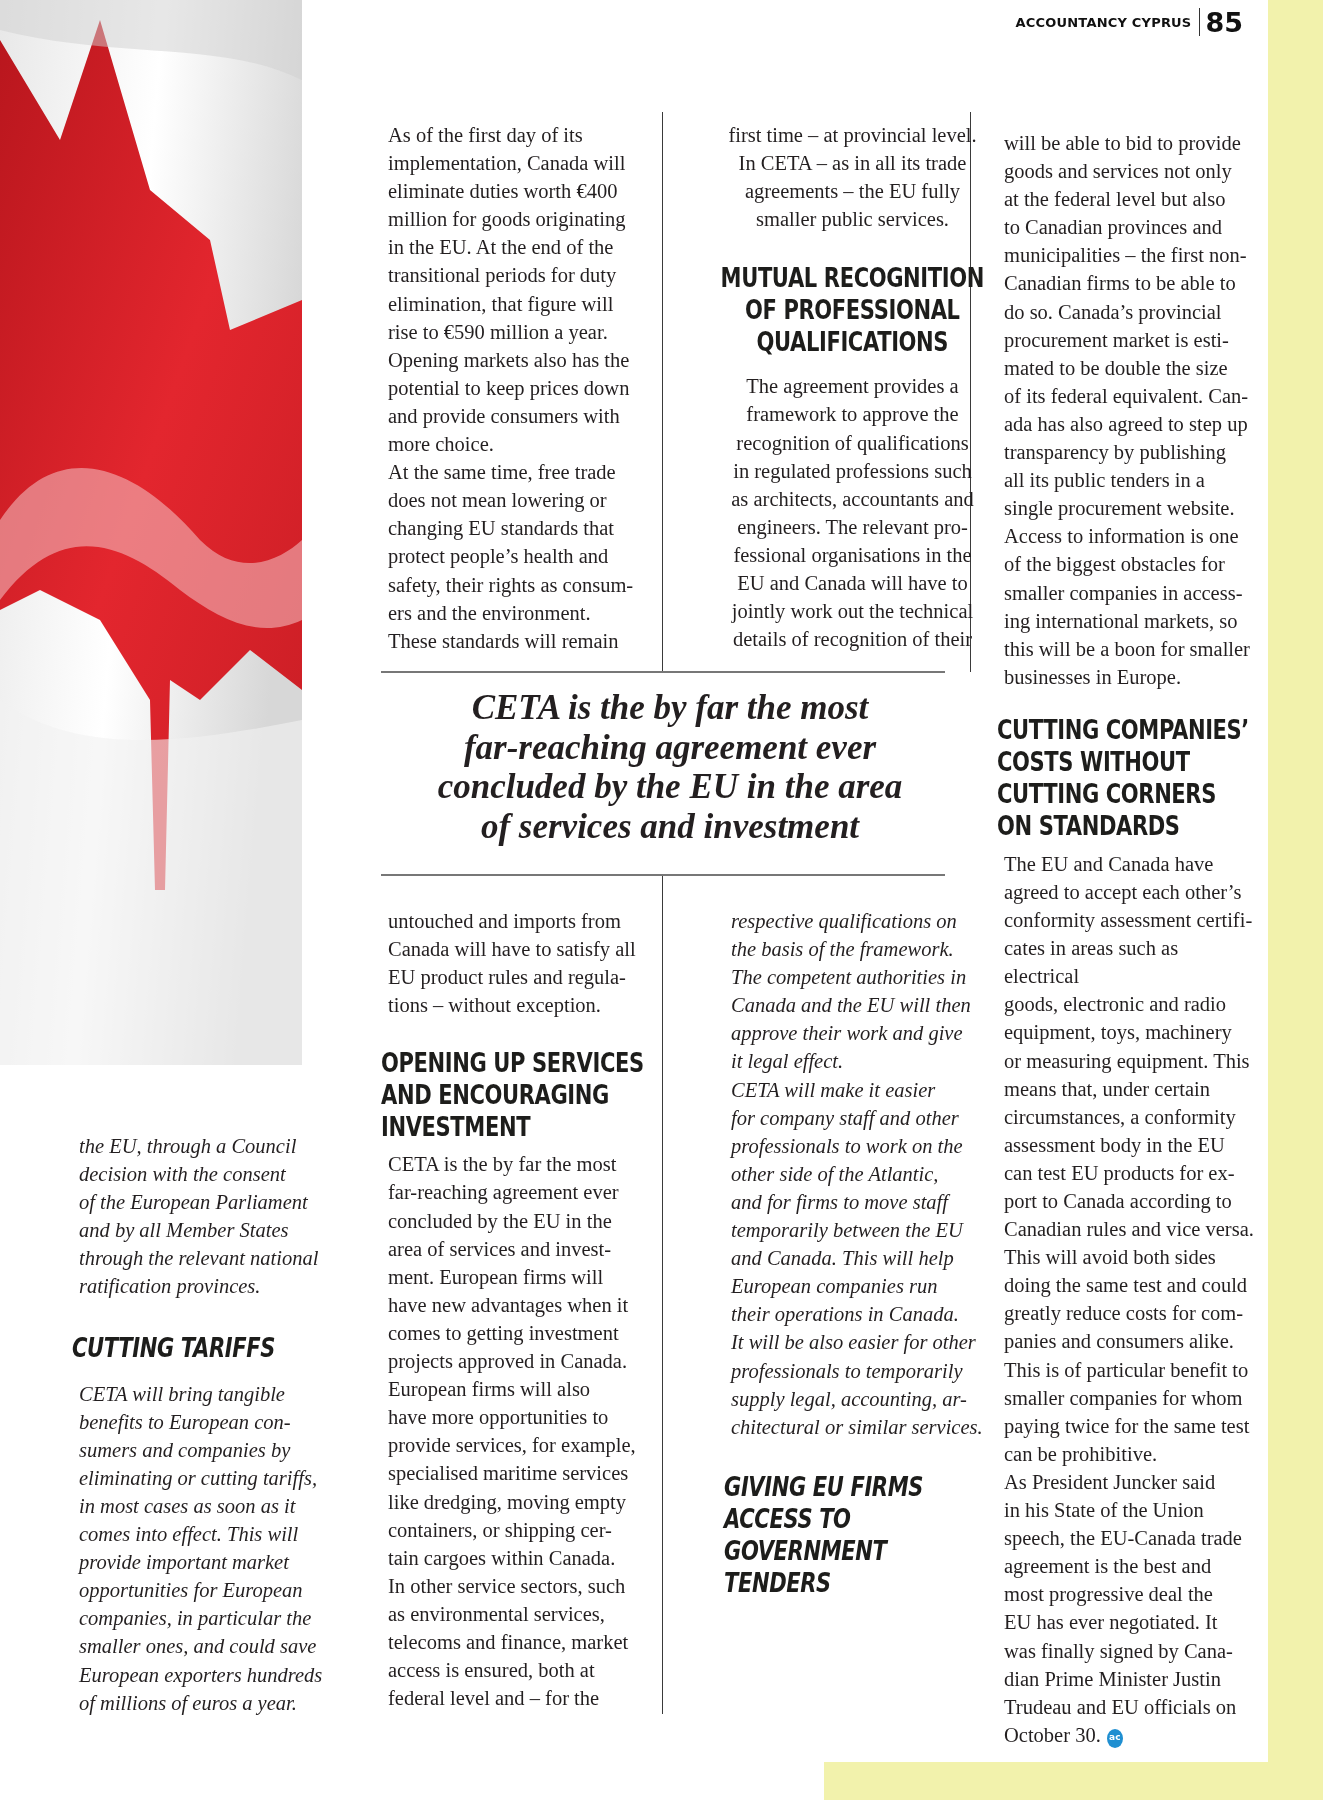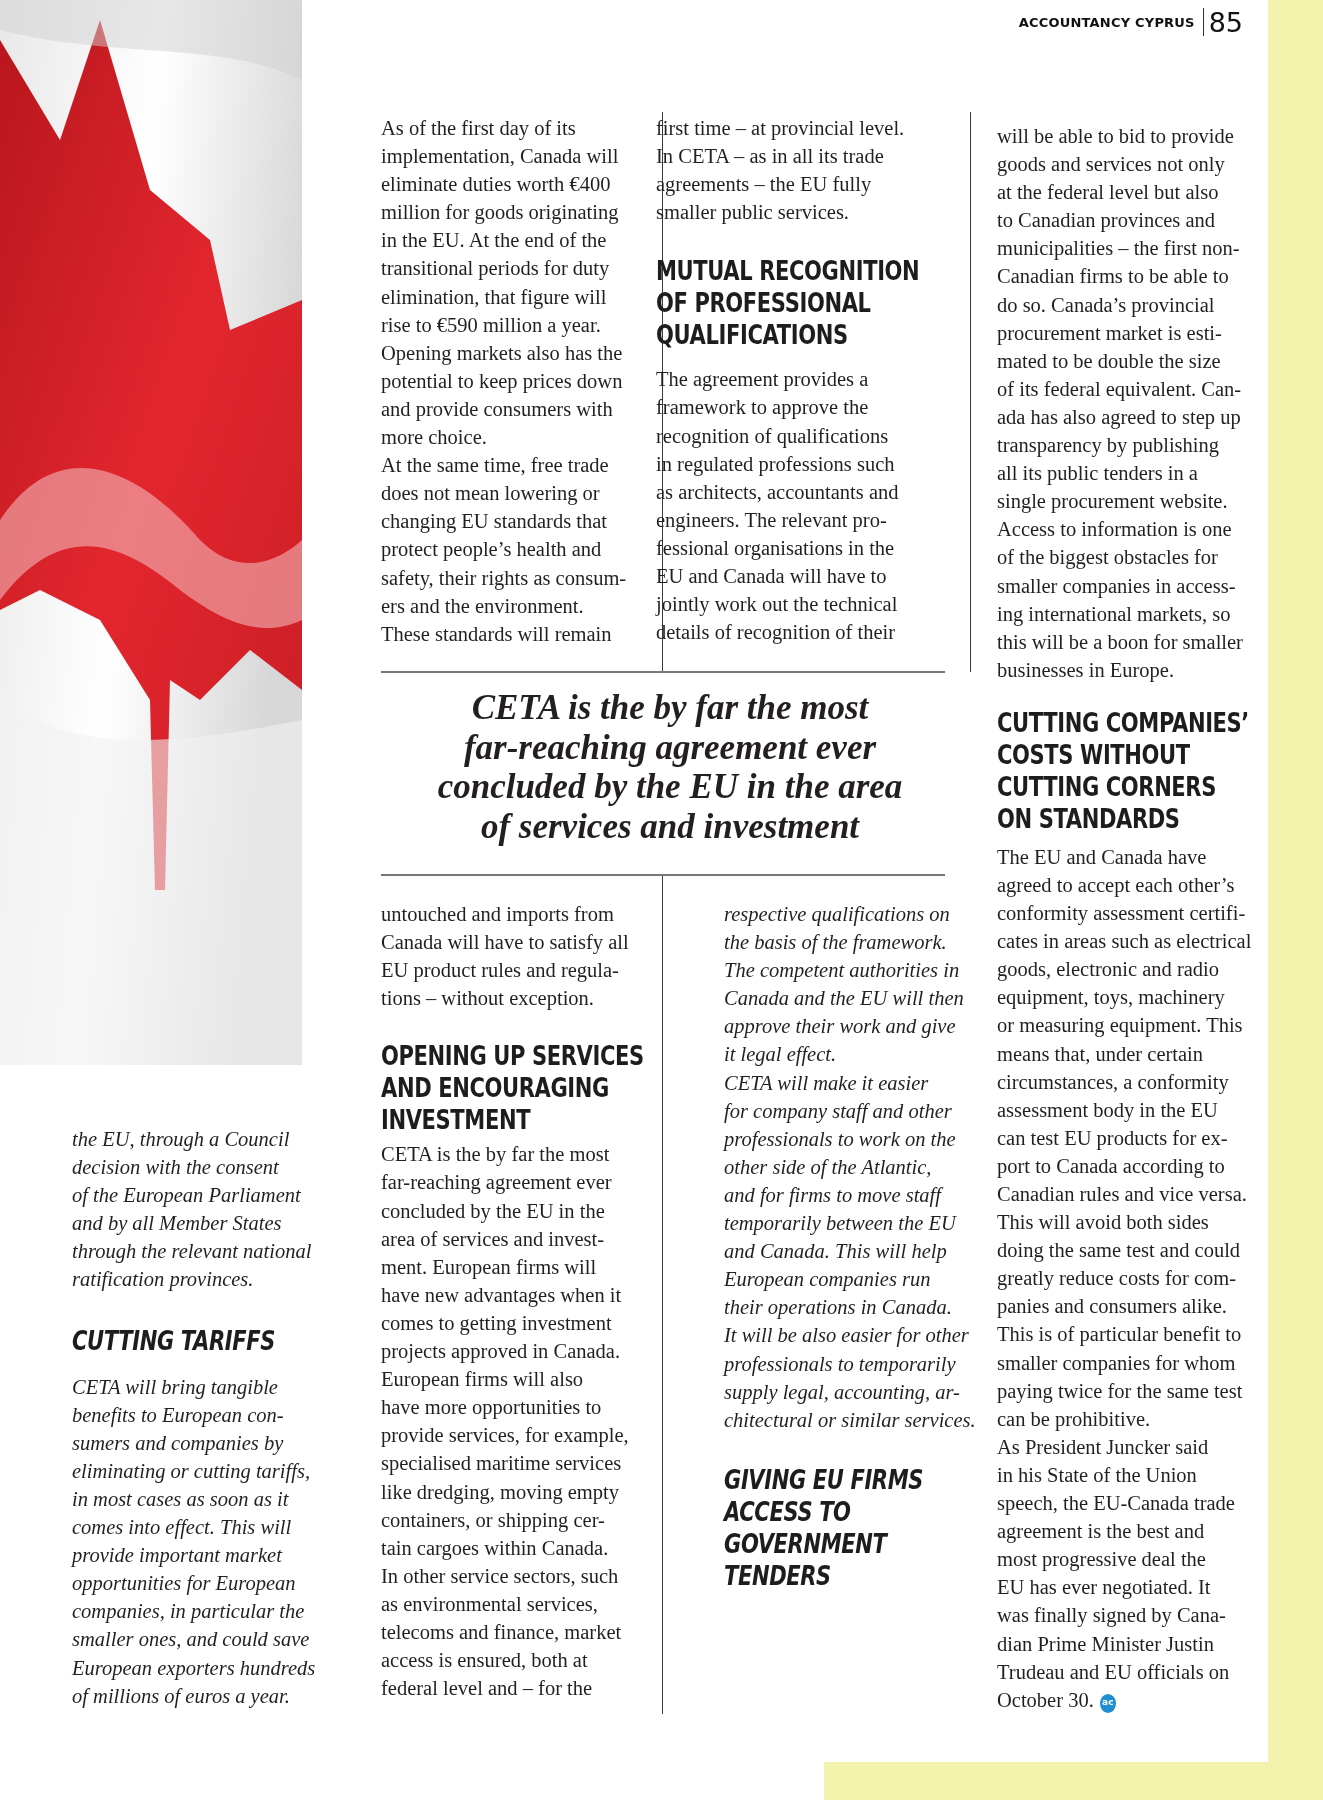--- a/index.html
+++ b/index.html
@@ -8,27 +8,27 @@
     background: #ffffff;
     font-family: "Liberation Serif", "DejaVu Serif", serif;
     color: #231f20;
   }
   .yellow-strip { position: absolute; left: 1268px; top: 0; width: 55px; height: 1800px; background: #f2f2ac; }
   .yellow-bottom { position: absolute; left: 824px; top: 1762px; width: 499px; height: 38px; background: #f2f2ac; }
 
   .header { position: absolute; top: 6px; right: 80px; display: flex; align-items: center; height: 32px; }
   .header .mag { font-family: "DejaVu Sans", sans-serif; font-weight: bold; font-size: 13px; letter-spacing: 0.2px; color: #111; }
   .header .sep { width: 1px; height: 28px; background: #333; margin: 0 5px 0 8px; }
-  .header .page { font-family: "DejaVu Sans", sans-serif; font-weight: normal; font-size: 27px; color: #111; line-height: 1; }
+  .header .page { font-family: "DejaVu Sans", sans-serif; font-weight: bold; font-size: 27px; color: #111; line-height: 1; }
 
   .flag { position: absolute; left: 0; top: 0; width: 302px; height: 1065px; overflow: hidden; }
   .flag svg { width: 100%; height: 100%; display: block; }
 
   .col { position: absolute; font-size: 20.5px; line-height: 28.1px; }
-  .col p { margin: 0; }
+  .col p { margin: 7px; }
   .col h2 {
     font-family: "DejaVu Sans", sans-serif; font-weight: bold; font-size: 27px; line-height: 32px;
     letter-spacing: -0.5px; transform: scaleX(0.78); transform-origin: left top; width: 128%;
     margin: 0; color: #1d1d1b;
   }
   .vline { position: absolute; width: 1px; background: #3a3a3a; }
   .hline { position: absolute; height: 2px; background: #777; }
 
   .pullquote {
     position: absolute; left: 380px; top: 688px; width: 580px; text-align: center;
@@ -79,21 +79,21 @@
   <h2 style="margin-top:31px; margin-bottom:16px;">CUTTING TARIFFS</h2>
   <p><span>CETA will bring tangible</span><br><span>benefits to European con-</span><br><span>sumers and companies by</span><br><span>eliminating or cutting tariffs,</span><br><span>in most cases as soon as it</span><br><span>comes into effect. This will</span><br><span>provide important market</span><br><span>opportunities for European</span><br><span>companies, in particular the</span><br><span>smaller ones, and could save</span><br><span>European exporters hundreds</span><br><span>of millions of euros a year.</span></p>
 </div>
 
 <div class="col" style="left:381px; top:114px; width:270px;">
   <p><span>As of the first day of its</span><br><span>implementation, Canada will</span><br><span>eliminate duties worth €400</span><br><span>million for goods originating</span><br><span>in the EU. At the end of the</span><br><span>transitional periods for duty</span><br><span>elimination, that figure will</span><br><span>rise to €590 million a year.</span><br><span>Opening markets also has the</span><br><span>potential to keep prices down</span><br><span>and provide consumers with</span><br><span>more choice.</span><br><span>At the same time, free trade</span><br><span>does not mean lowering or</span><br><span>changing EU standards that</span><br><span>protect people’s health and</span><br><span>safety, their rights as consum-</span><br><span>ers and the environment.</span><br><span>These standards will remain</span></p>
 </div>
 <div class="vline" style="left:662px; top:112px; height:560px;"></div>
 <div class="vline" style="left:970px; top:112px; height:560px;"></div>
 
-<div class="col" style="left:656px; top:114px; width:275px;">
+<div class="col" style="left:715px; top:114px; width:275px;text-align:center;">
   <p><span>first time – at provincial level.</span><br><span>In CETA – as in all its trade</span><br><span>agreements – the EU fully</span><br><span>smaller public services.</span></p>
   <h2 style="margin-top:29px; margin-bottom:14px;"><span>MUTUAL RECOGNITION</span><br><span>OF PROFESSIONAL</span><br><span>QUALIFICATIONS</span></h2>
   <p><span>The agreement provides a</span><br><span>framework to approve the</span><br><span>recognition of qualifications</span><br><span>in regulated professions such</span><br><span>as architects, accountants and</span><br><span>engineers. The relevant pro-</span><br><span>fessional organisations in the</span><br><span>EU and Canada will have to</span><br><span>jointly work out the technical</span><br><span>details of recognition of their</span></p>
 </div>
 
 <div class="hline" style="left:381px; top:671px; width:564px;"></div>
 <div class="pullquote"><span>CETA is the by far the most</span><br><span>far-reaching agreement ever</span><br><span>concluded by the EU in the area</span><br><span>of services and investment</span></div>
 <div class="hline" style="left:381px; top:874px; width:564px;"></div>
 
 <div class="vline" style="left:662px; top:876px; height:838px;"></div>

